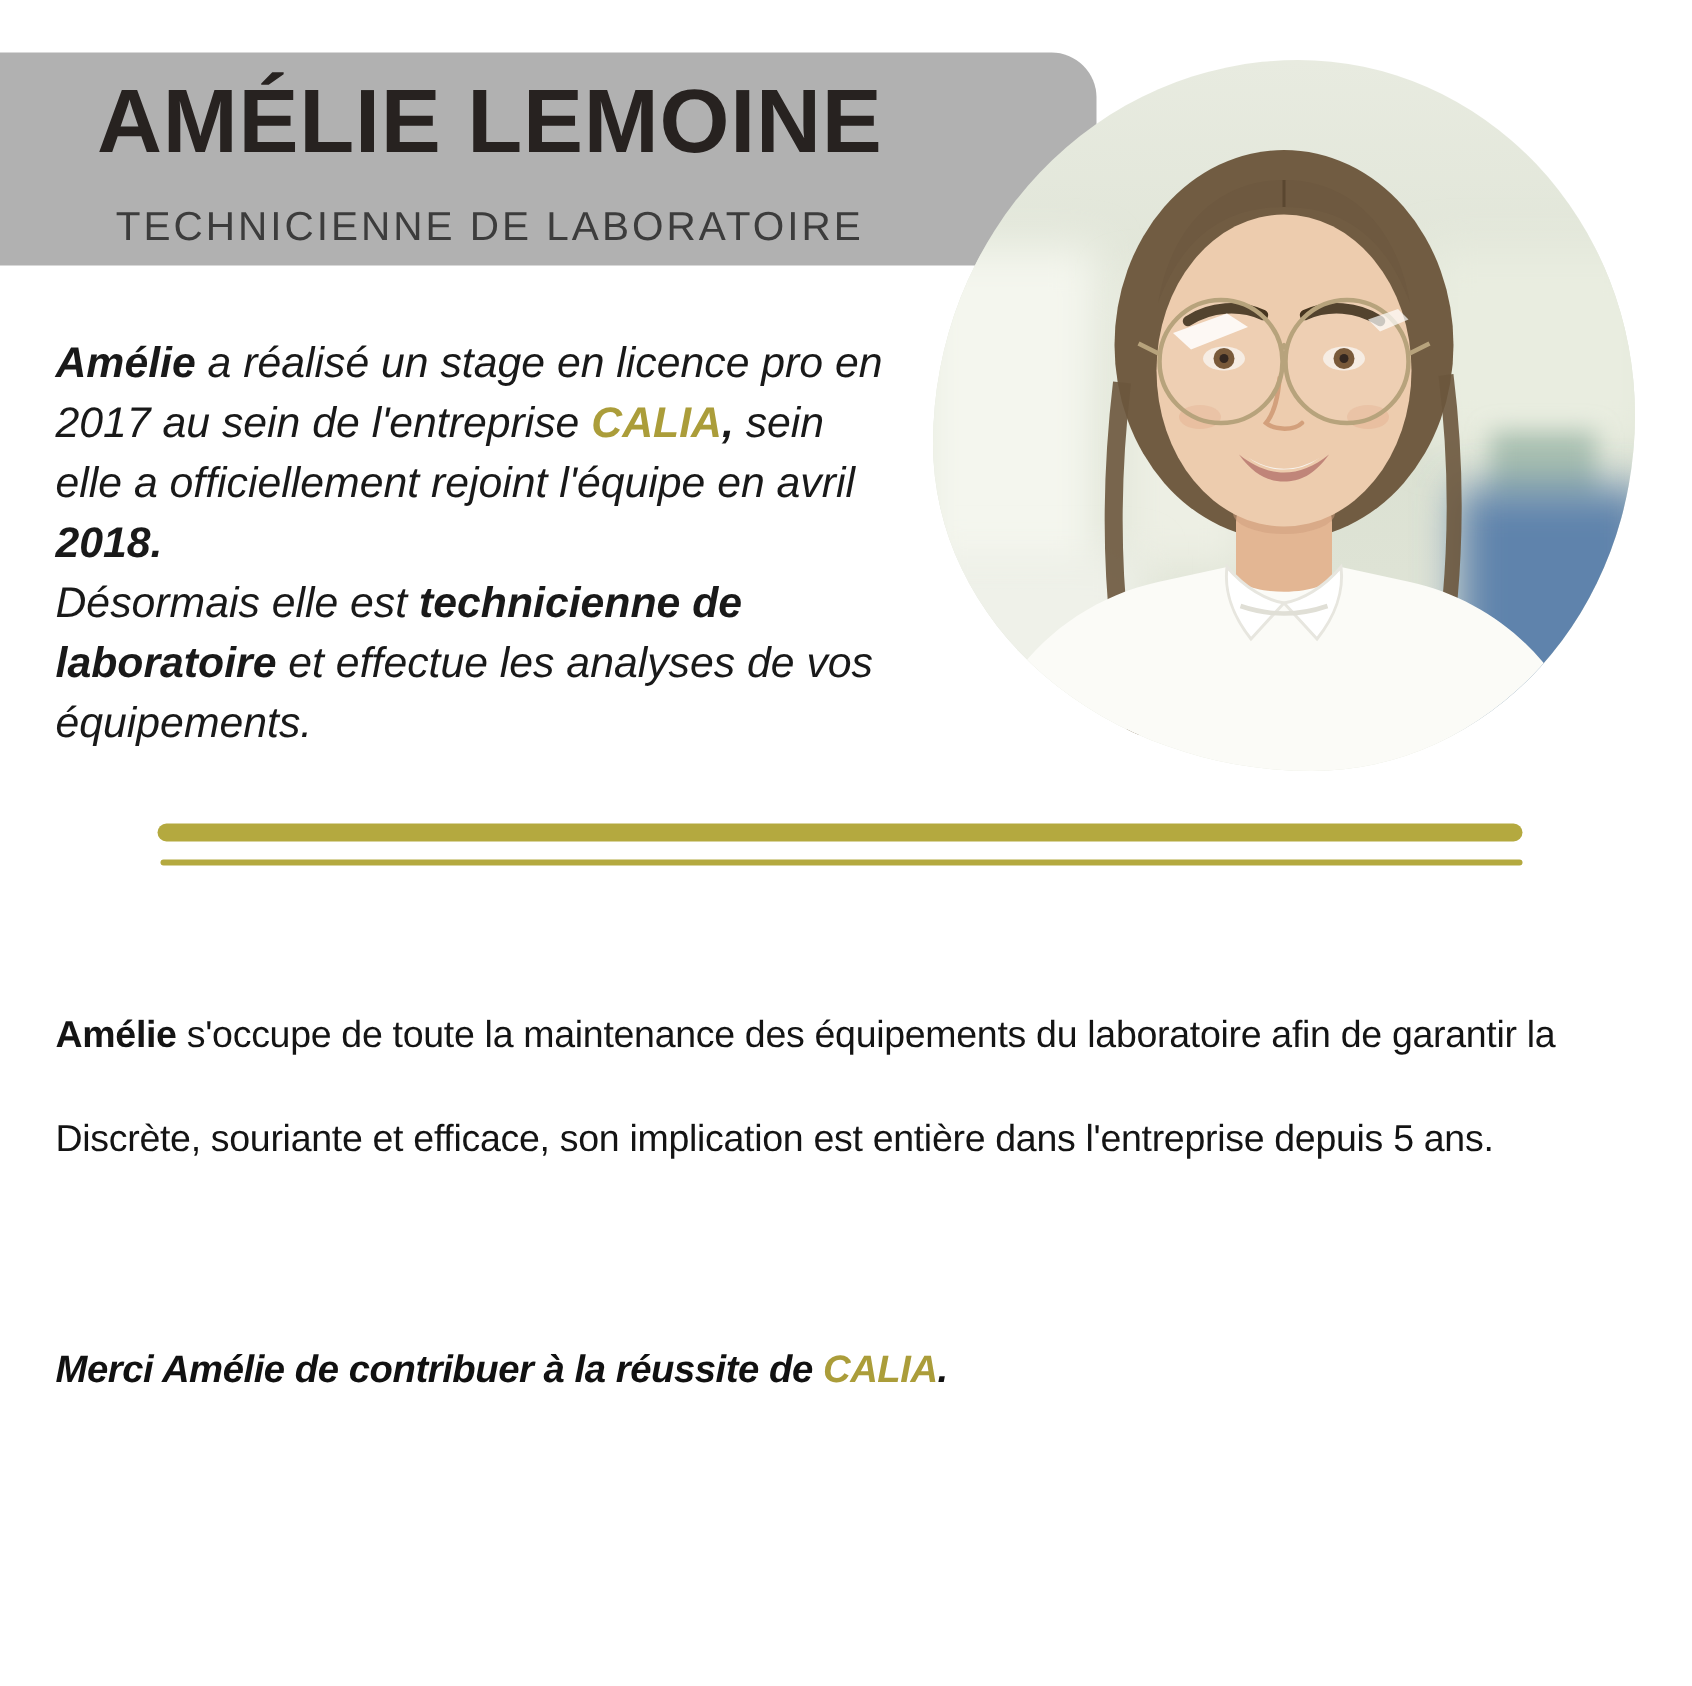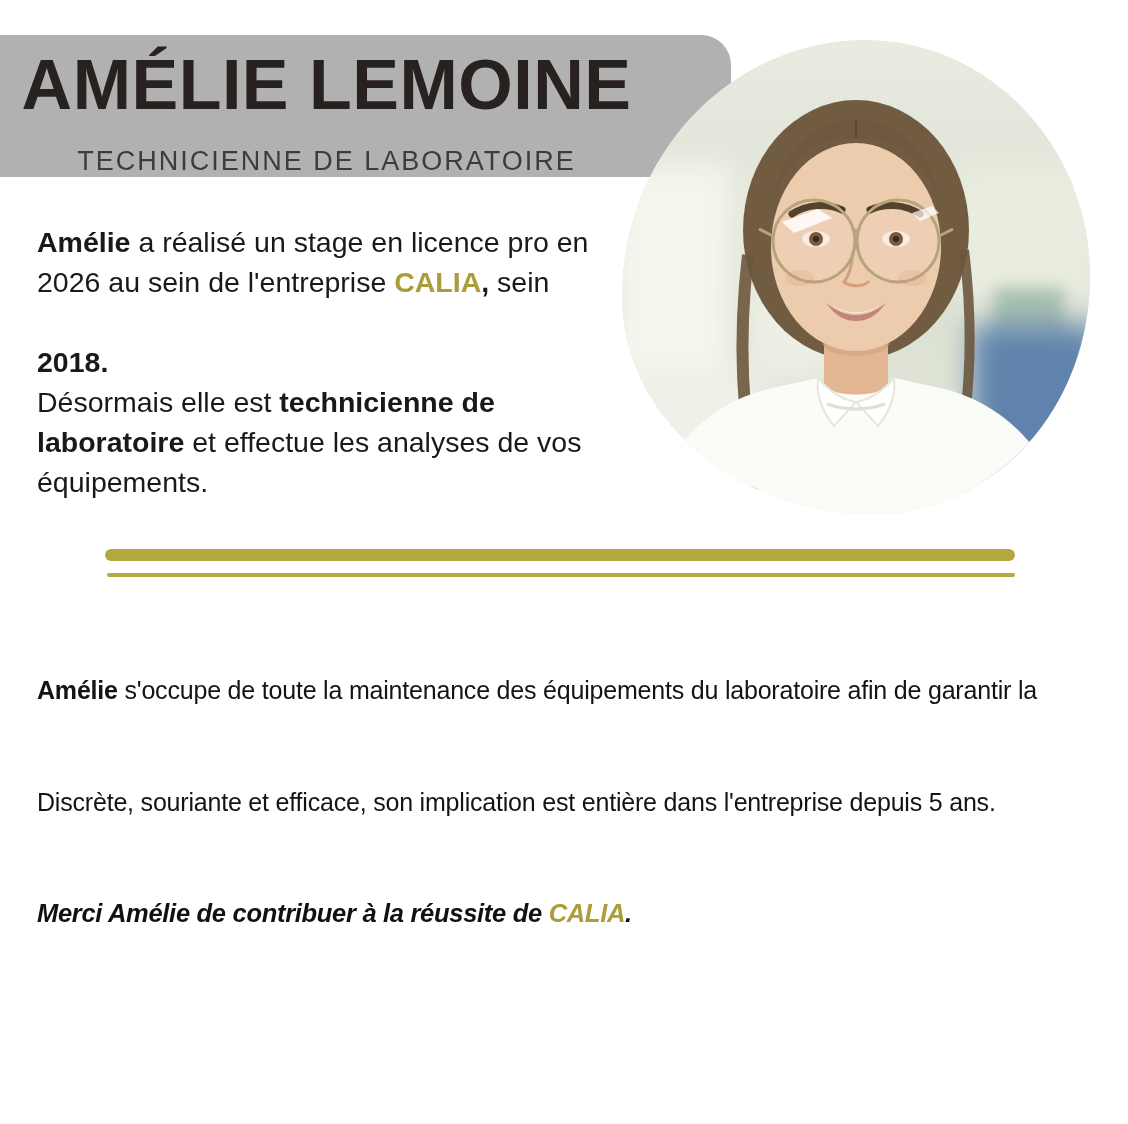--- a/index.html
+++ b/index.html
@@ -11,49 +11,49 @@
   .banner{
     position:absolute;left:0;top:35px;width:731px;height:142px;
     background:var(--banner_gray,#b1b1b1);
     border-radius:0 30px 30px 0;
     z-index:1;
     box-sizing:border-box;
     padding:15px 78px 0 0;
     text-align:center;
   }
   .title{
-    font-size:70px;font-weight:800;color:#272220;line-height:1.02;
+    font-size:60px;font-weight:800;color:#272220;line-height:1.02;
     letter-spacing:0.5px;
   }
   .subtitle{
     margin-top:25px;font-size:27px;font-weight:400;color:#3c3c3c;letter-spacing:2px;
   }
   
   .photo-blob{
     position:absolute;left:622px;top:40px;width:468px;height:474px;z-index:2;
     border-radius:52% 48% 46% 54% / 54% 50% 50% 46%;
     overflow:hidden;
   }
   .photo-blob svg{display:block;width:100%;height:100%;}
   
   p{margin:0;}
   .gold{color:var(--accent_gold,#ab9d3a);}
   .intro{
     position:absolute;left:37px;top:222px;z-index:3;
-    font-size:28.5px;line-height:40px;color:#191919;white-space:nowrap;
+    font-size:28.5px;line-height:40px;color:#191919;white-space:nowrap;font-style:italic;
   }
   .rule{position:absolute;background:var(--divider_gold,#b4a93f);}
   .rule-thick{left:105px;top:549px;width:910px;height:12px;border-radius:6px;}
   .rule-thin{left:107px;top:573px;width:908px;height:4px;border-radius:2px;}
   .body-par{
     position:absolute;left:37px;color:#141414;
     font-size:25px;line-height:33px;letter-spacing:-0.2px;white-space:nowrap;
   }
   .maint{top:674px;}
-  .qualities{top:786px;}
+  .qualities{top:743px;}
   .thanks{
     position:absolute;left:37px;top:847px;color:#111111;
     font-size:25.5px;line-height:37px;font-weight:700;font-style:italic;
     letter-spacing:-0.3px;white-space:nowrap;margin-top:48px;
   }
 </style>
 </head>
 <body>
 
 <div class="canvas">
@@ -120,22 +120,22 @@
         <path d="M290,173 L310,166 L317,173 L298,181 Z" fill="#ffffff" opacity="0.7"></path>
         <path d="M30,474 C36,414 86,362 150,348 L196,338 C200,360 268,360 272,338 L318,348 C382,362 432,414 438,474 Z" fill="#fbfbf7"></path>
         <path d="M196,338 C208,352 222,360 234,362 L212,386 C200,371 194,354 196,338 Z" fill="#ffffff" stroke="#e7e6df" stroke-width="2"></path>
         <path d="M272,338 C260,352 246,360 234,362 L256,386 C268,371 274,354 272,338 Z" fill="#ffffff" stroke="#e7e6df" stroke-width="2"></path>
         <path d="M205,364 Q234,374 263,364" stroke="#e0dfd6" stroke-width="3" fill="none"></path>
       </g>
     </svg>
   </div>
 
   <p class="intro"><b>Amélie</b><span> a réalisé un stage en licence pro en</span><br>
-    <span>2026 au sein de l'entreprise </span><b class="gold">CALIA</b><b>,</b><span> sein</span><br>
-    <br>
+    <span>2017 au sein de l'entreprise </span><b class="gold">CALIA</b><b>,</b><span> sein</span><br>
+    <span>elle a officiellement rejoint l'équipe en avril</span><br>
     <b>2018.</b><br>
     <span>Désormais elle est </span><b>technicienne de</b><br>
     <b>laboratoire</b><span> et effectue les analyses de vos</span><br>
     <span>équipements.</span></p>
 
   <div class="rule rule-thick"></div>
   <div class="rule rule-thin"></div>
 
   <p class="body-par maint"><b>Amélie</b><span> s'occupe de toute la maintenance des équipements du laboratoire afin de garantir la</span><br>
     </p>

